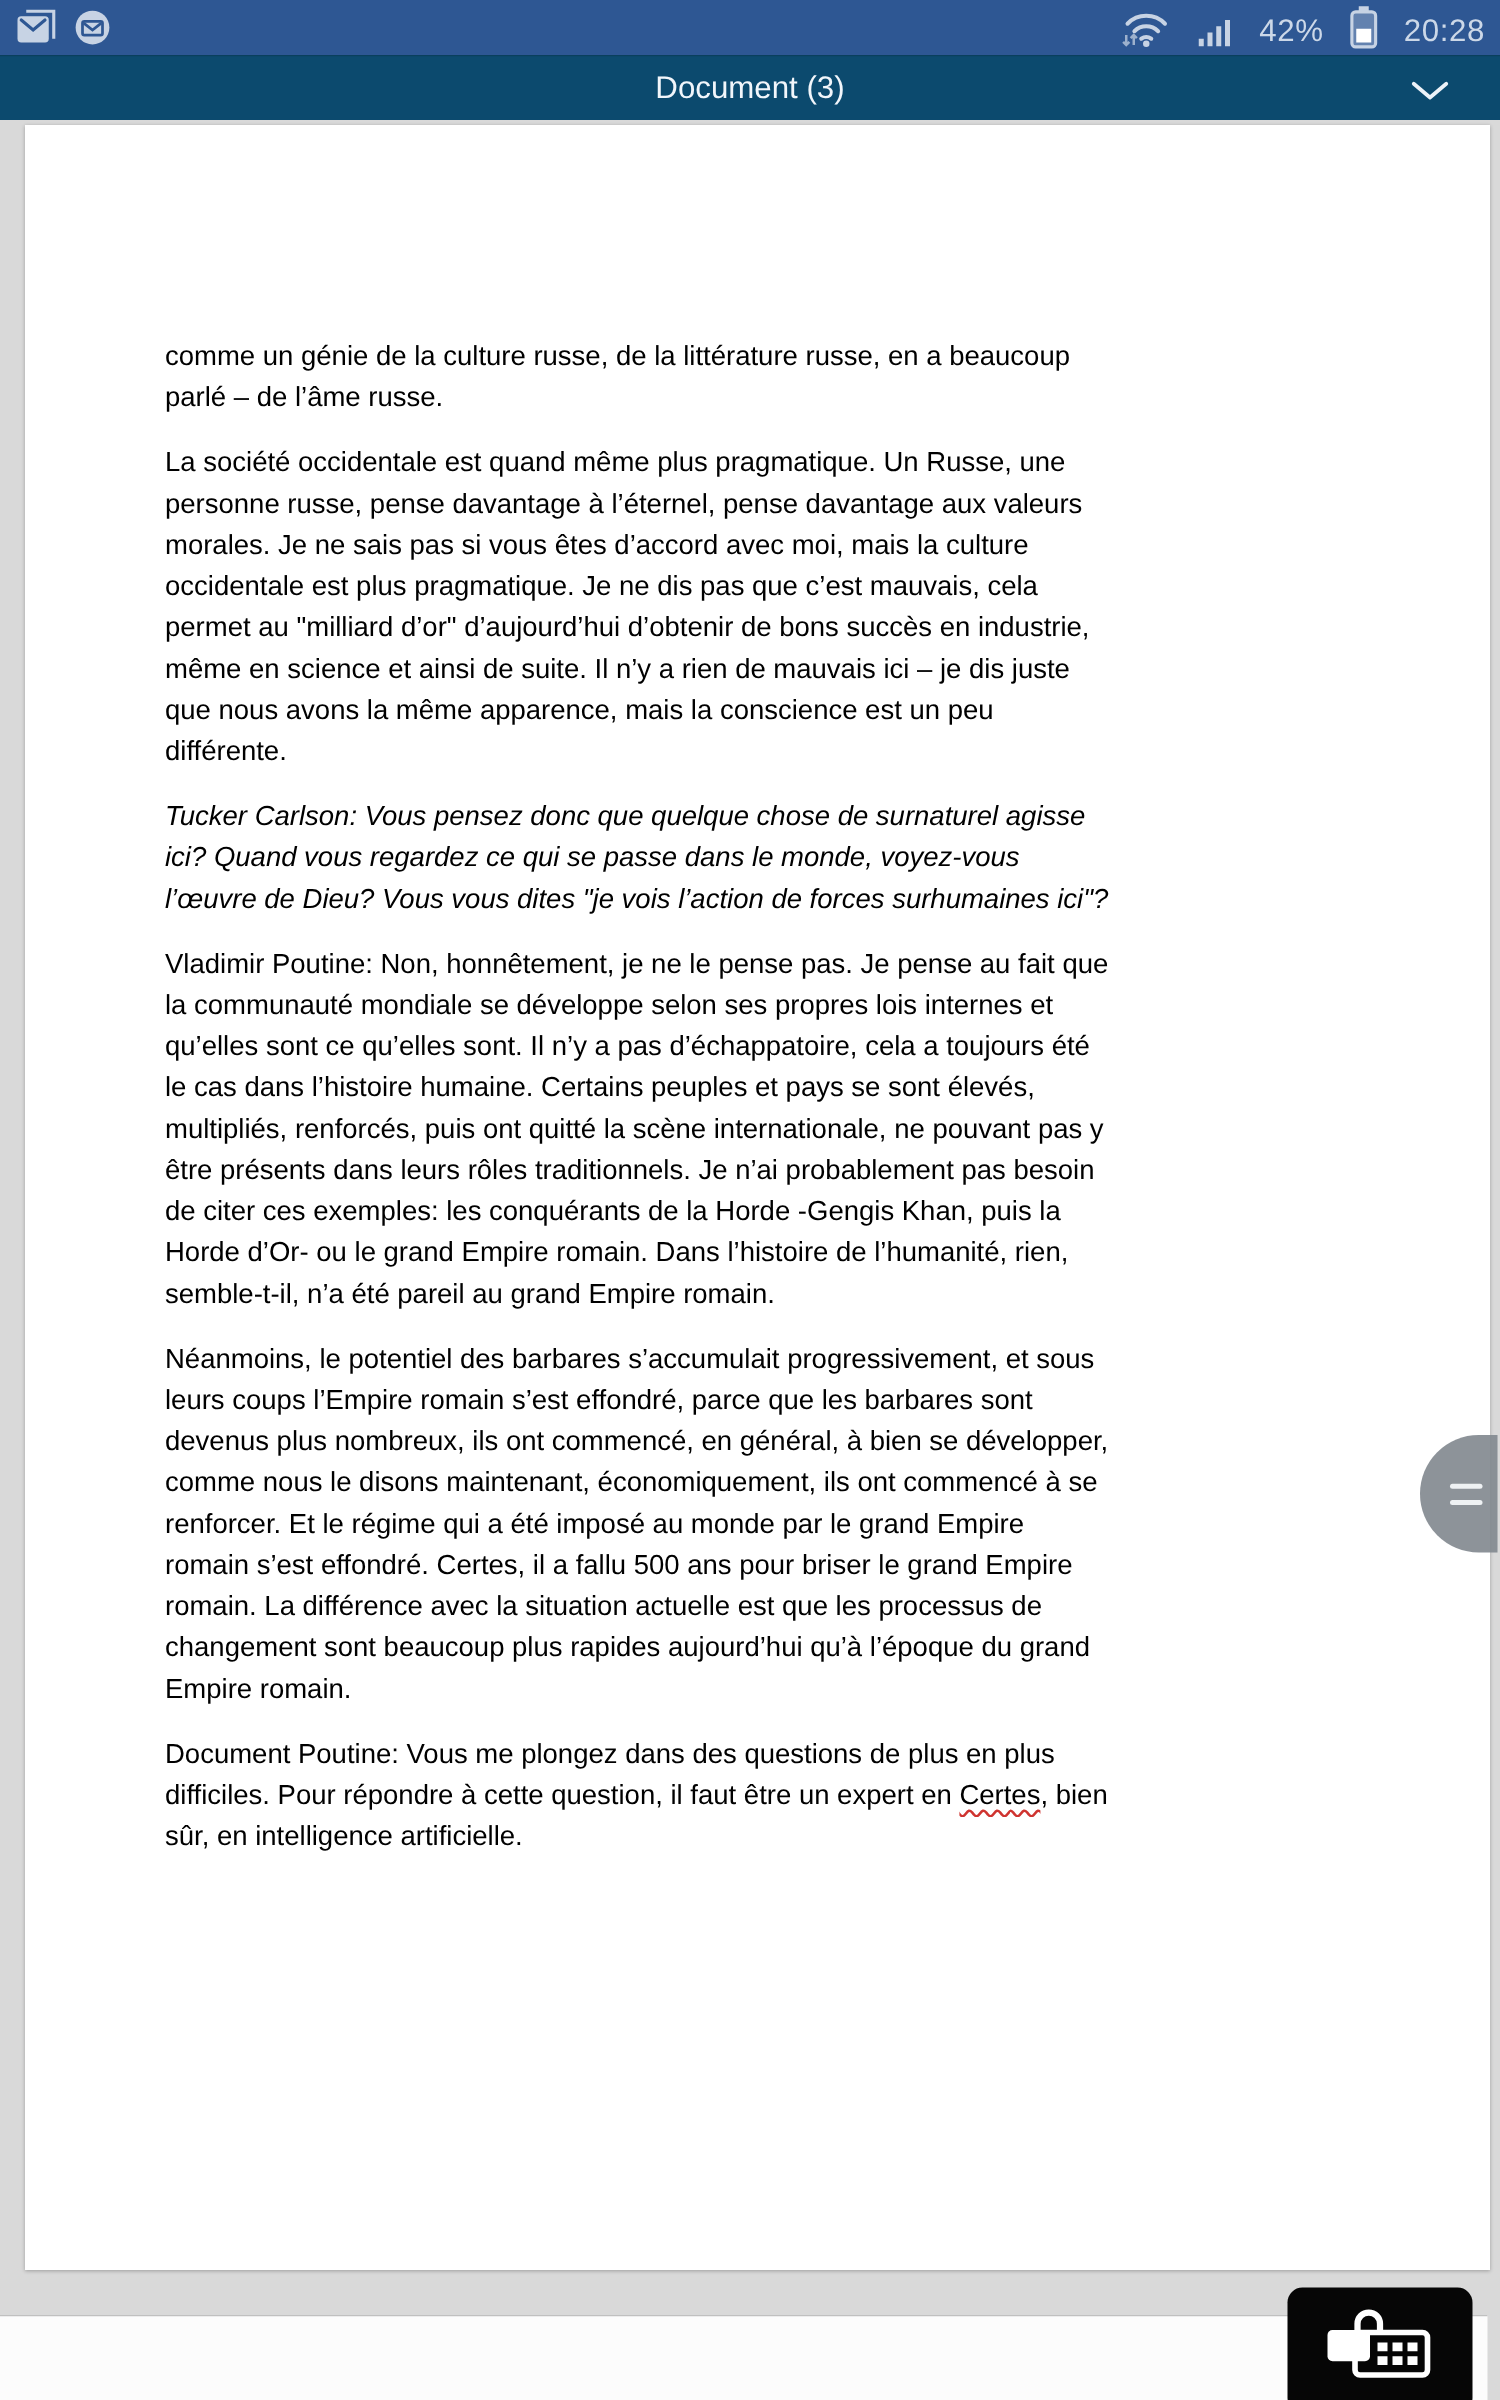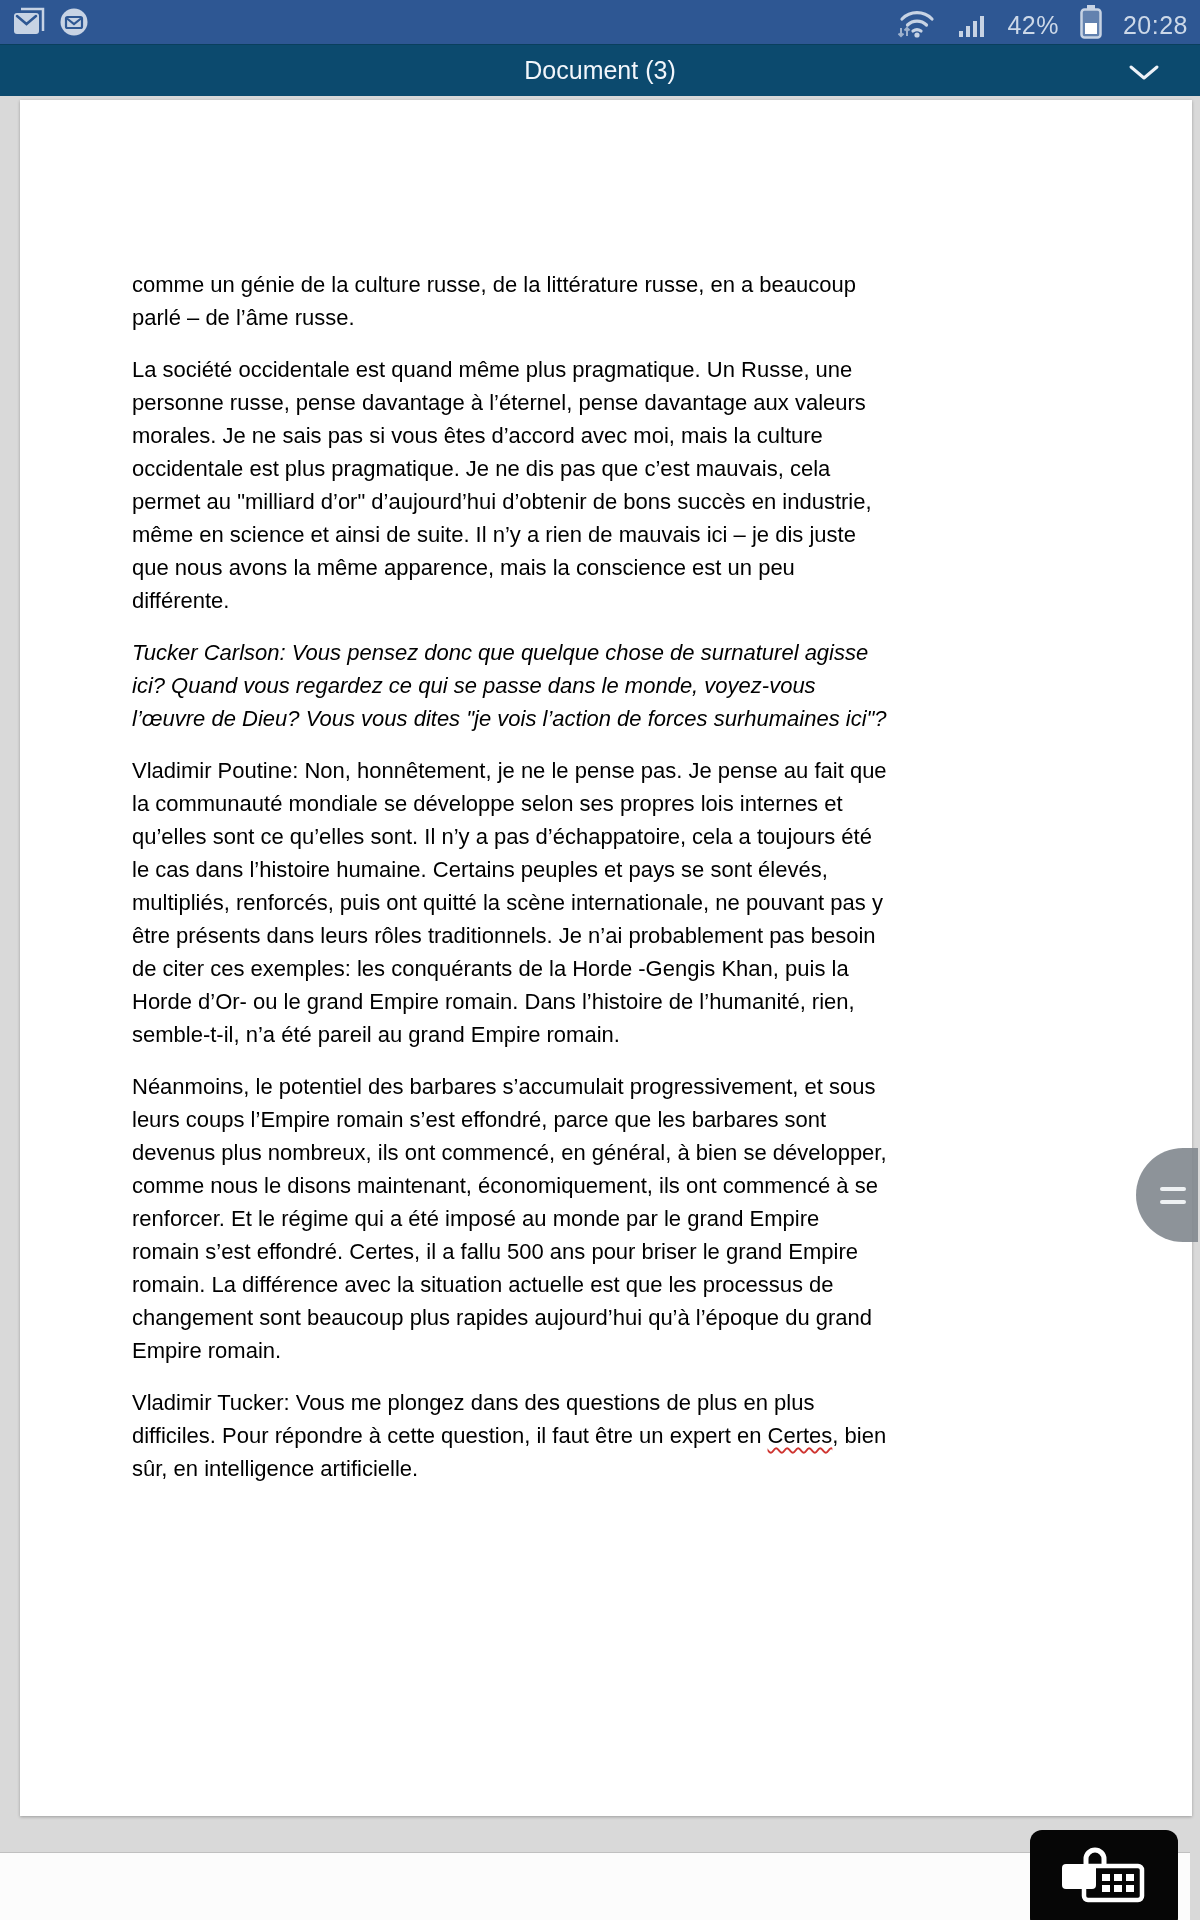--- a/index.html
+++ b/index.html
@@ -129,21 +129,21 @@
     </svg>
   </div>
 
   <div class="canvas">
     <div class="page">
       <p class="para">comme un génie de la culture russe, de la littérature russe, en a beaucoup parlé – de l’âme russe.</p>
       <p class="para">La société occidentale est quand même plus pragmatique. Un Russe, une personne russe, pense davantage à l’éternel, pense davantage aux valeurs morales. Je ne sais pas si vous êtes d’accord avec moi, mais la culture occidentale est plus pragmatique. Je ne dis pas que c’est mauvais, cela permet au "milliard d’or" d’aujourd’hui d’obtenir de bons succès en industrie, même en science et ainsi de suite. Il n’y a rien de mauvais ici – je dis juste que nous avons la même apparence, mais la conscience est un peu différente.</p>
       <p class="para italic">Tucker Carlson: Vous pensez donc que quelque chose de surnaturel agisse ici? Quand vous regardez ce qui se passe dans le monde, voyez-vous l’œuvre de Dieu? Vous vous dites "je vois l’action de forces surhumaines ici"?</p>
       <p class="para">Vladimir Poutine: Non, honnêtement, je ne le pense pas. Je pense au fait que la communauté mondiale se développe selon ses propres lois internes et qu’elles sont ce qu’elles sont. Il n’y a pas d’échappatoire, cela a toujours été le cas dans l’histoire humaine. Certains peuples et pays se sont élevés, multipliés, renforcés, puis ont quitté la scène internationale, ne pouvant pas y être présents dans leurs rôles traditionnels. Je n’ai probablement pas besoin de citer ces exemples: les conquérants de la Horde -Gengis Khan, puis la Horde d’Or- ou le grand Empire romain. Dans l’histoire de l’humanité, rien, semble-t-il, n’a été pareil au grand Empire romain.</p>
       <p class="para">Néanmoins, le potentiel des barbares s’accumulait progressivement, et sous leurs coups l’Empire romain s’est effondré, parce que les barbares sont devenus plus nombreux, ils ont commencé, en général, à bien se développer, comme nous le disons maintenant, économiquement, ils ont commencé à se renforcer. Et le régime qui a été imposé au monde par le grand Empire romain s’est effondré. Certes, il a fallu 500 ans pour briser le grand Empire romain. La différence avec la situation actuelle est que les processus de changement sont beaucoup plus rapides aujourd’hui qu’à l’époque du grand Empire romain.</p>
-      <p class="para"><span>Vladimir Tucker: Vous me plongez dans des questions de plus en plus difficiles. Pour répondre à cette question, il faut être un expert en </span><span class="misspell">Certes</span><span>, bien sûr, en intelligence artificielle.</span></p>
+      <p class="para"><span>Document Poutine: Vous me plongez dans des questions de plus en plus difficiles. Pour répondre à cette question, il faut être un expert en </span><span class="misspell">Certes</span><span>, bien sûr, en intelligence artificielle.</span></p>
     </div>
 
     <div class="scroll-handle">
       <span class="hline"></span>
       <span class="hline"></span>
     </div>
   </div>
 
   <div class="bottombar"></div>
 

